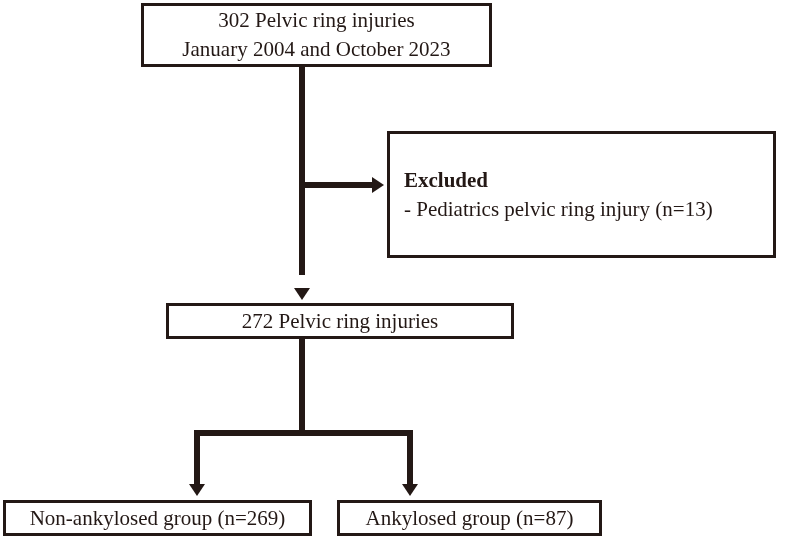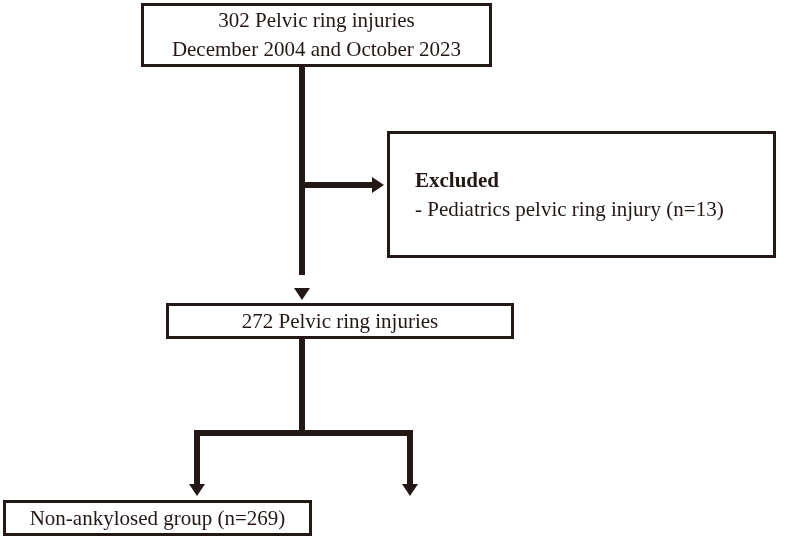--- a/index.html
+++ b/index.html
@@ -58,36 +58,36 @@
     white-space: nowrap;
     letter-spacing: 0px;
   }
   .txt-head {
     font-size: 21px;
     line-height: 29px;
     font-weight: bold;
     white-space: nowrap;
   }
   .pad-l {
-    padding-left: 25px;
+    padding-left: 14px;
   }
   .excluded-list {
     display: flex;
     flex-direction: column;
     align-items: flex-start;
   }
 </style>
 </head>
 <body>
 
 <div id="canvas">
 
   <div class="box" style="left:141px; top:3px; width:351px; height:64px;">
     <div class="txt">302 Pelvic ring injuries</div>
-    <div class="txt">December 2004 and October 2023</div>
+    <div class="txt">January 2004 and October 2023</div>
   </div>
 
   <div class="line" style="left:299px; top:67px; width:6px; height:208px;"></div>
   <div class="arrow-down" style="left:294px; top:288px;"></div>
 
   <div class="line" style="left:302px; top:182px; width:72px; height:6px;"></div>
   <div class="arrow-right" style="left:372px; top:177px;"></div>
 
   <div class="box left-align" style="left:387px; top:131px; width:389px; height:127px;">
     <div class="excluded-list pad-l">
@@ -104,14 +104,17 @@
   <div class="line" style="left:194px; top:430px; width:219px; height:6px;"></div>
   <div class="line" style="left:194px; top:430px; width:6px; height:54px;"></div>
   <div class="line" style="left:407px; top:430px; width:6px; height:54px;"></div>
   <div class="arrow-down" style="left:189px; top:484px;"></div>
   <div class="arrow-down" style="left:402px; top:484px;"></div>
 
   <div class="box" style="left:3px; top:500px; width:309px; height:36px;">
     <div class="txt">Non-ankylosed group (n=269)</div>
   </div>
 
+  <div class="box" style="left:337px; top:500px; width:265px; height:36px;">
+    <div class="txt">Ankylosed group  (n=87)</div>
+  </div>
 
 </div>
 
 </body></html>

